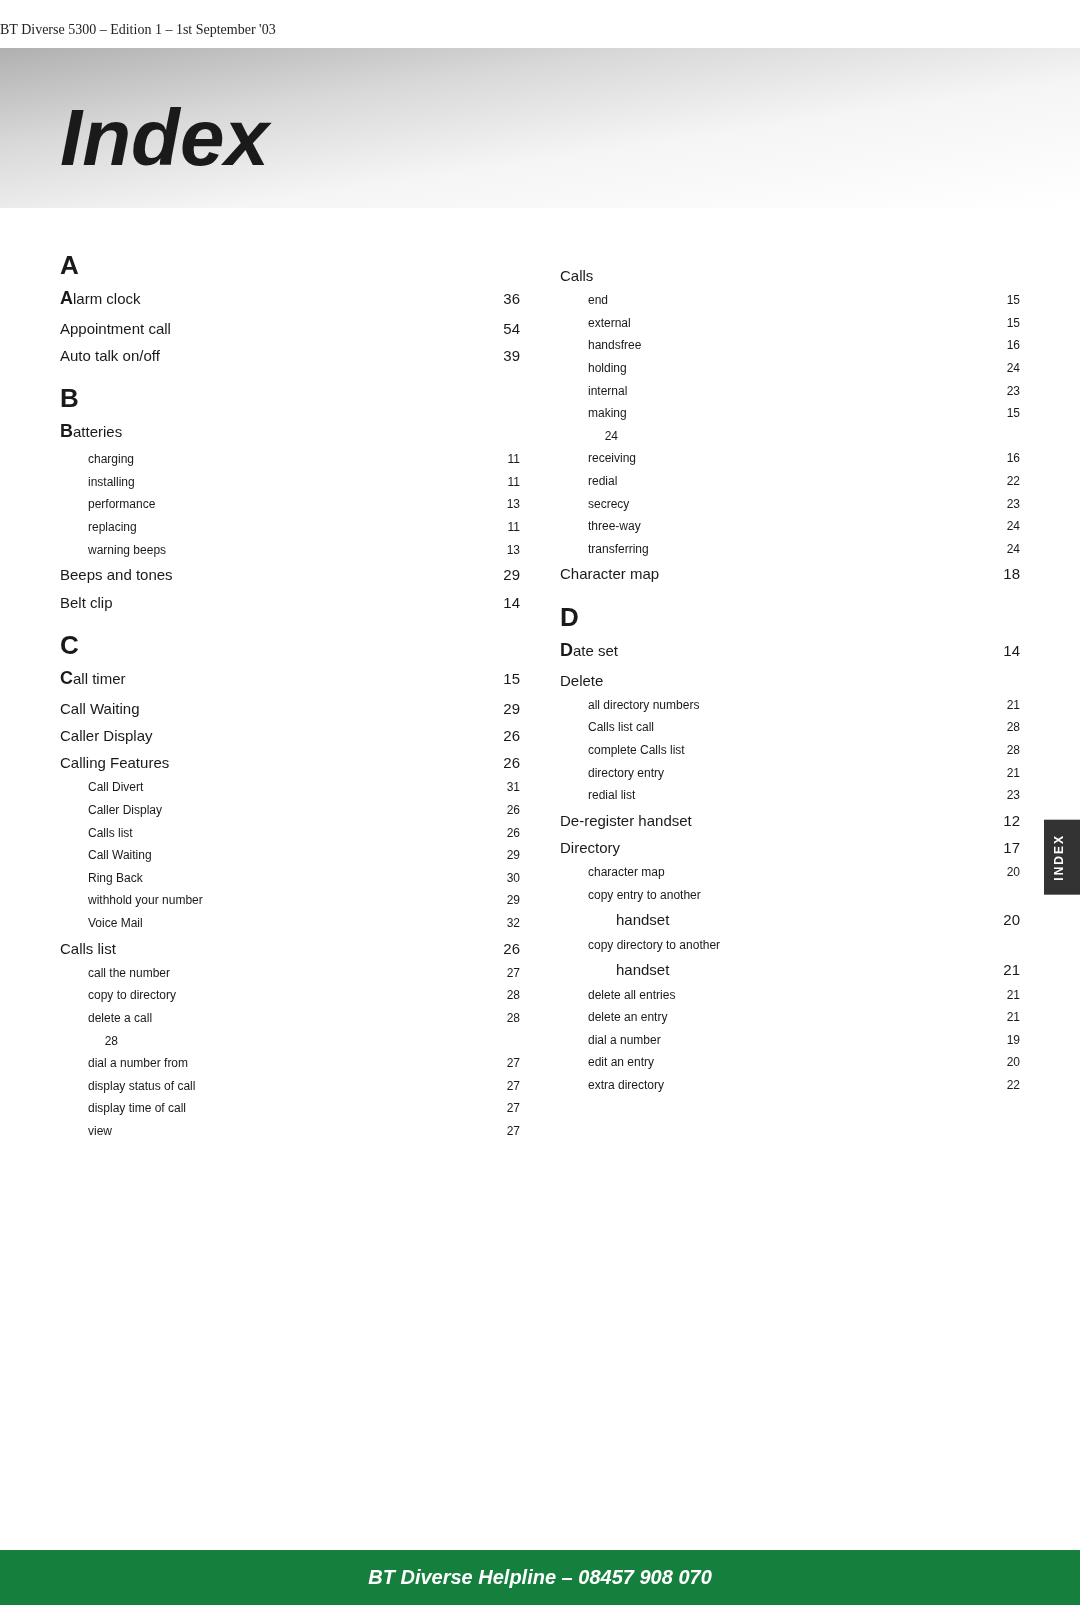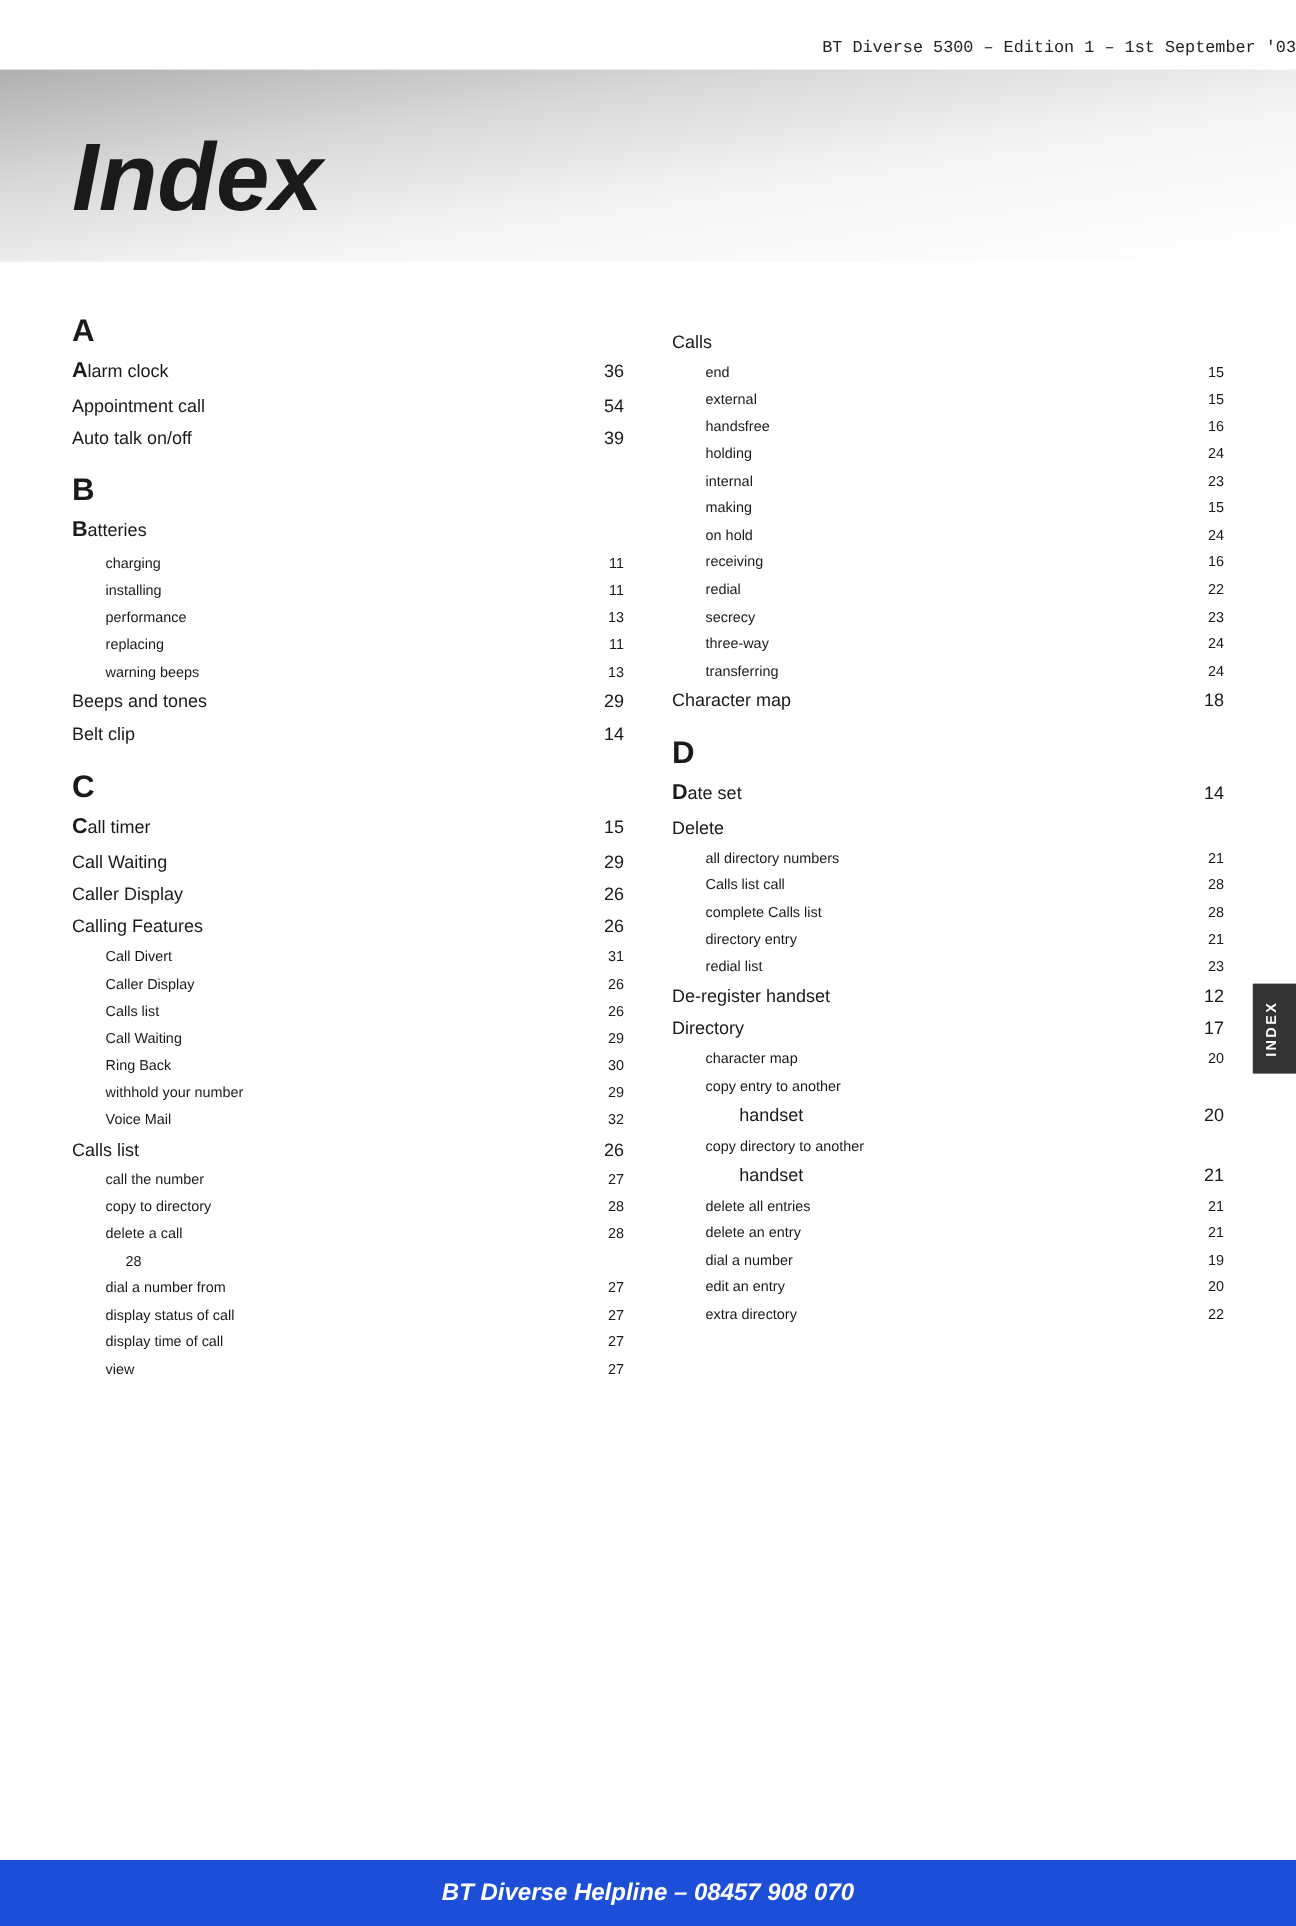--- a/index.html
+++ b/index.html
@@ -12,25 +12,25 @@
       width: 1080px;
       min-height: 1605px;
       background: #ffffff;
       font-family: Arial, Helvetica, sans-serif;
       font-size: 15px;
       color: #1a1a1a;
       position: relative;
     }
 
     .page-header {
-      text-align: right;
-      padding: 32px 0 10px 0;
+      text-align: left;
+      padding: 22px 0 10px 0;
       font-size: 14px;
       color: #222;
-      font-family: Liberation Mono, monospace;
+      font-family: Liberation Serif, serif;
     }
 
     .page-title-area {
       background: linear-gradient(to bottom right, #b0b0b0 0%, #d8d8d8 30%, #f5f5f5 60%, #ffffff 100%);
       padding: 40px 60px 30px 60px;
       min-height: 160px;
       display: flex;
       align-items: flex-end;
     }
 
@@ -108,21 +108,21 @@
     .section-letter span.big {
       font-size: 26px;
       font-weight: 900;
     }
 
     .page-footer {
       position: absolute;
       bottom: 0;
       left: 0;
       right: 0;
-      background: #1d4ed8;
+      background: #15803d;
       color: #fff;
       text-align: center;
       padding: 16px 0;
       font-size: 20px;
       font-weight: bold;
       font-style: italic;
       font-family: Arial, sans-serif;
     }
 
     .page-number {
@@ -333,21 +333,20 @@
       </div>
       <div class="index-entry sub-entry">
         <span class="entry-label">internal</span>
         <span class="entry-page">23</span>
       </div>
       <div class="index-entry sub-entry">
         <span class="entry-label">making</span>
         <span class="entry-page">15</span>
       </div>
       <div class="index-entry sub-entry">
-        <span class="entry-label">on hold</span>
         <span class="entry-page">24</span>
       </div>
       <div class="index-entry sub-entry">
         <span class="entry-label">receiving</span>
         <span class="entry-page">16</span>
       </div>
       <div class="index-entry sub-entry">
         <span class="entry-label">redial</span>
         <span class="entry-page">22</span>
       </div>

